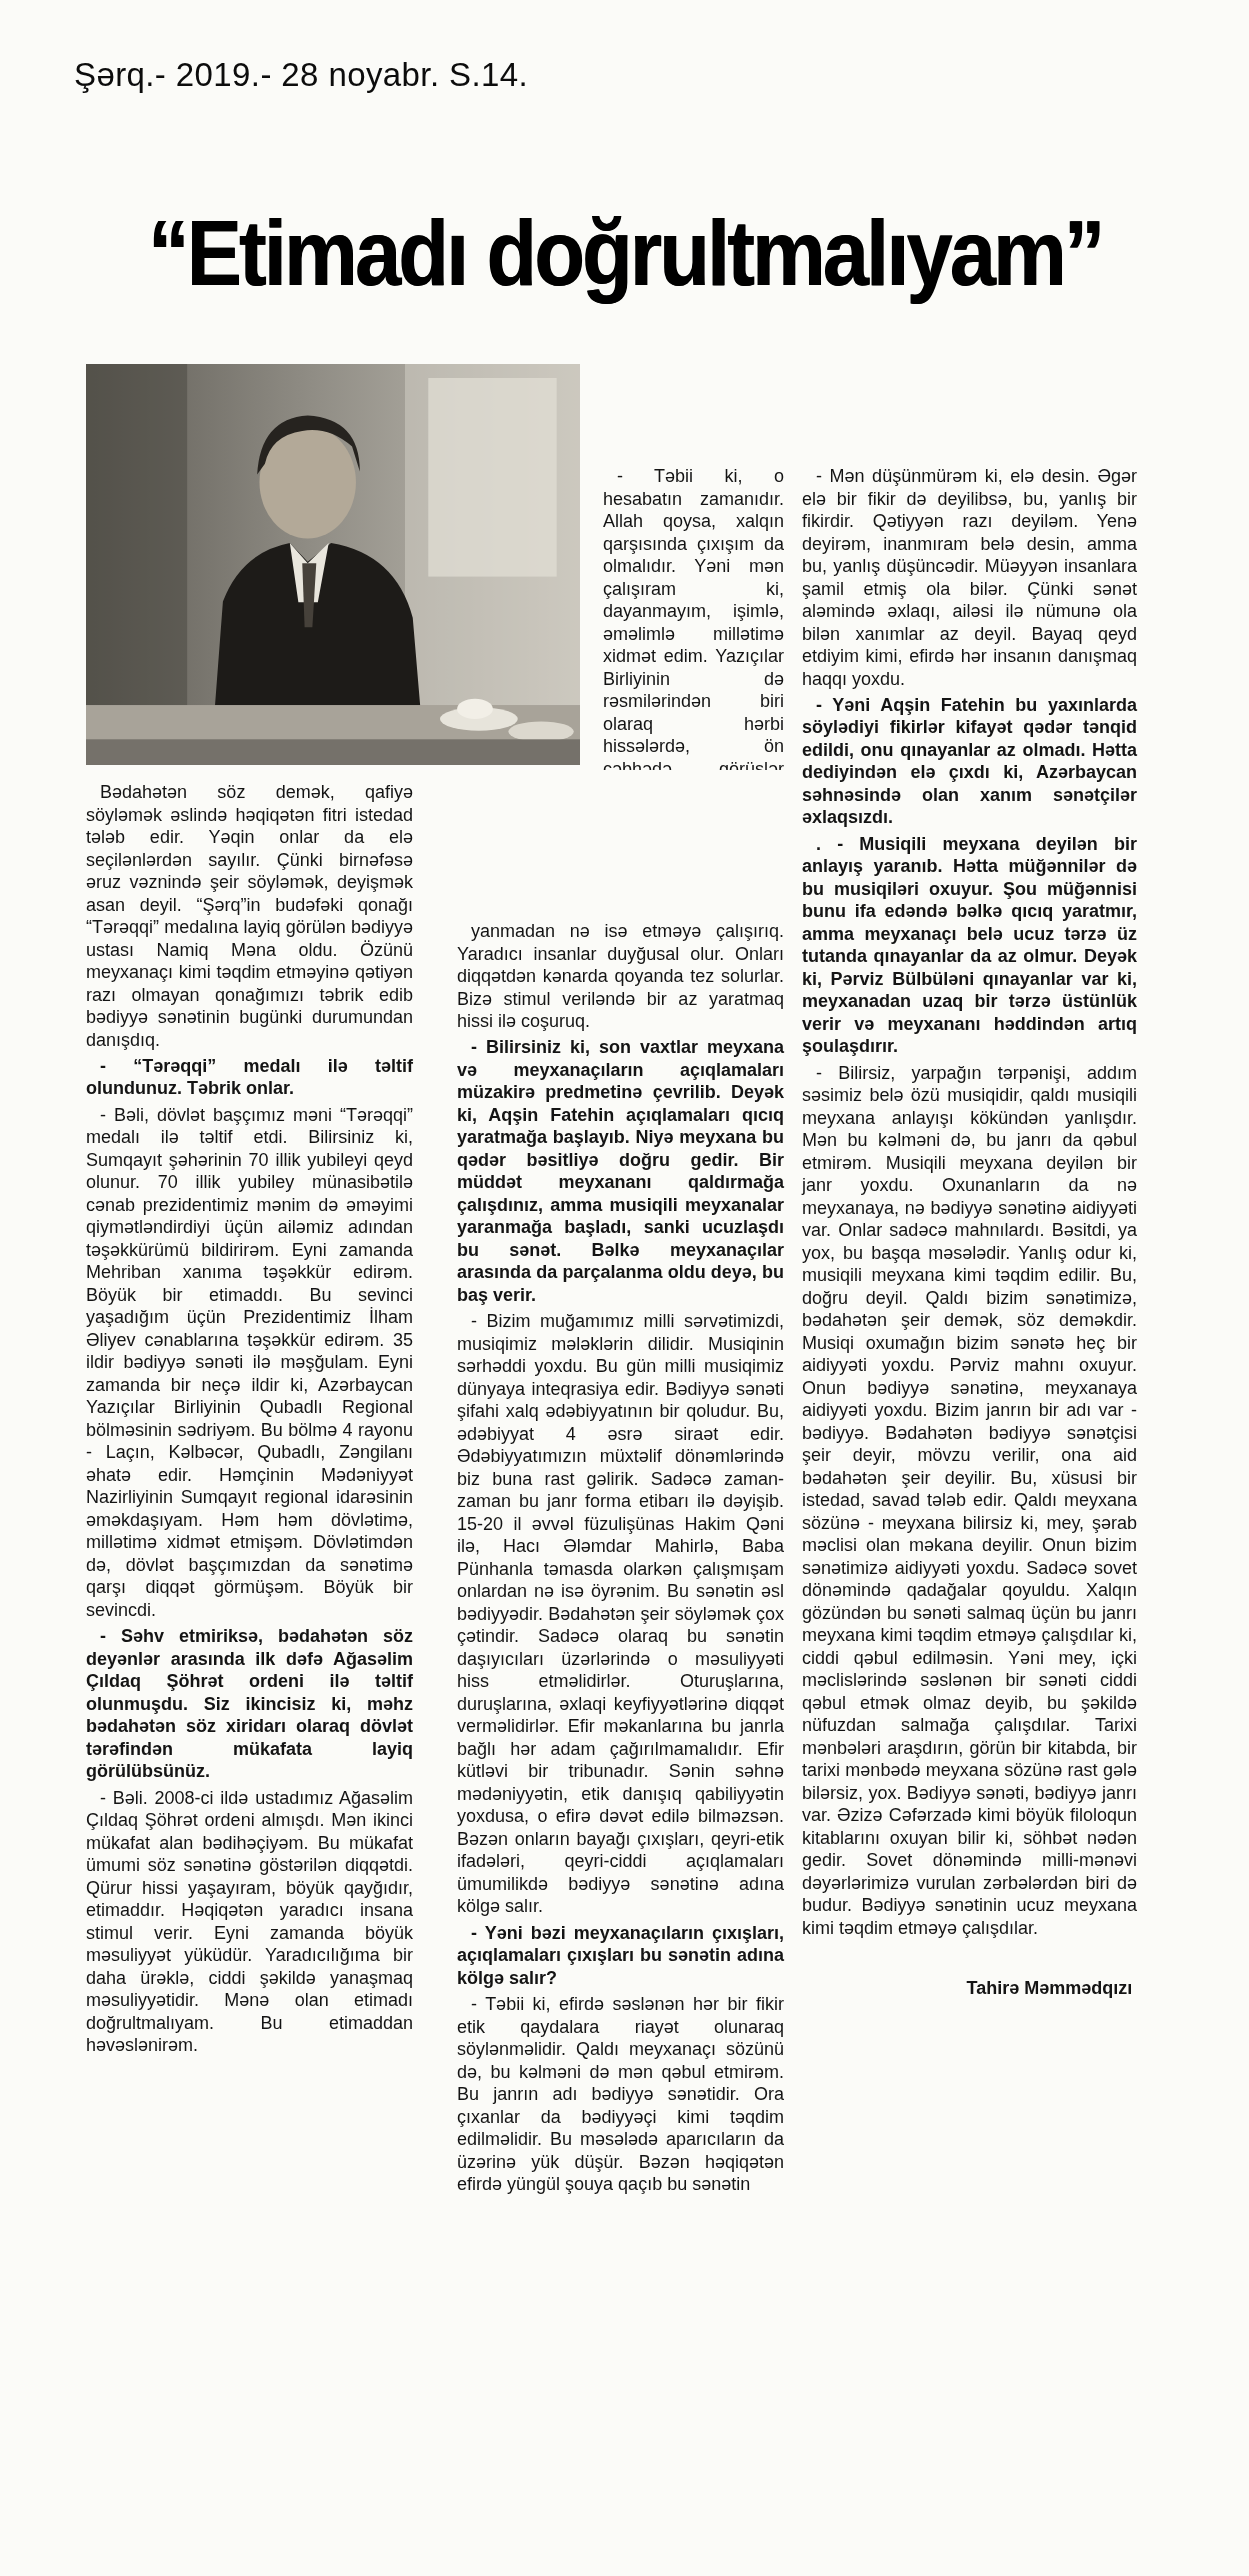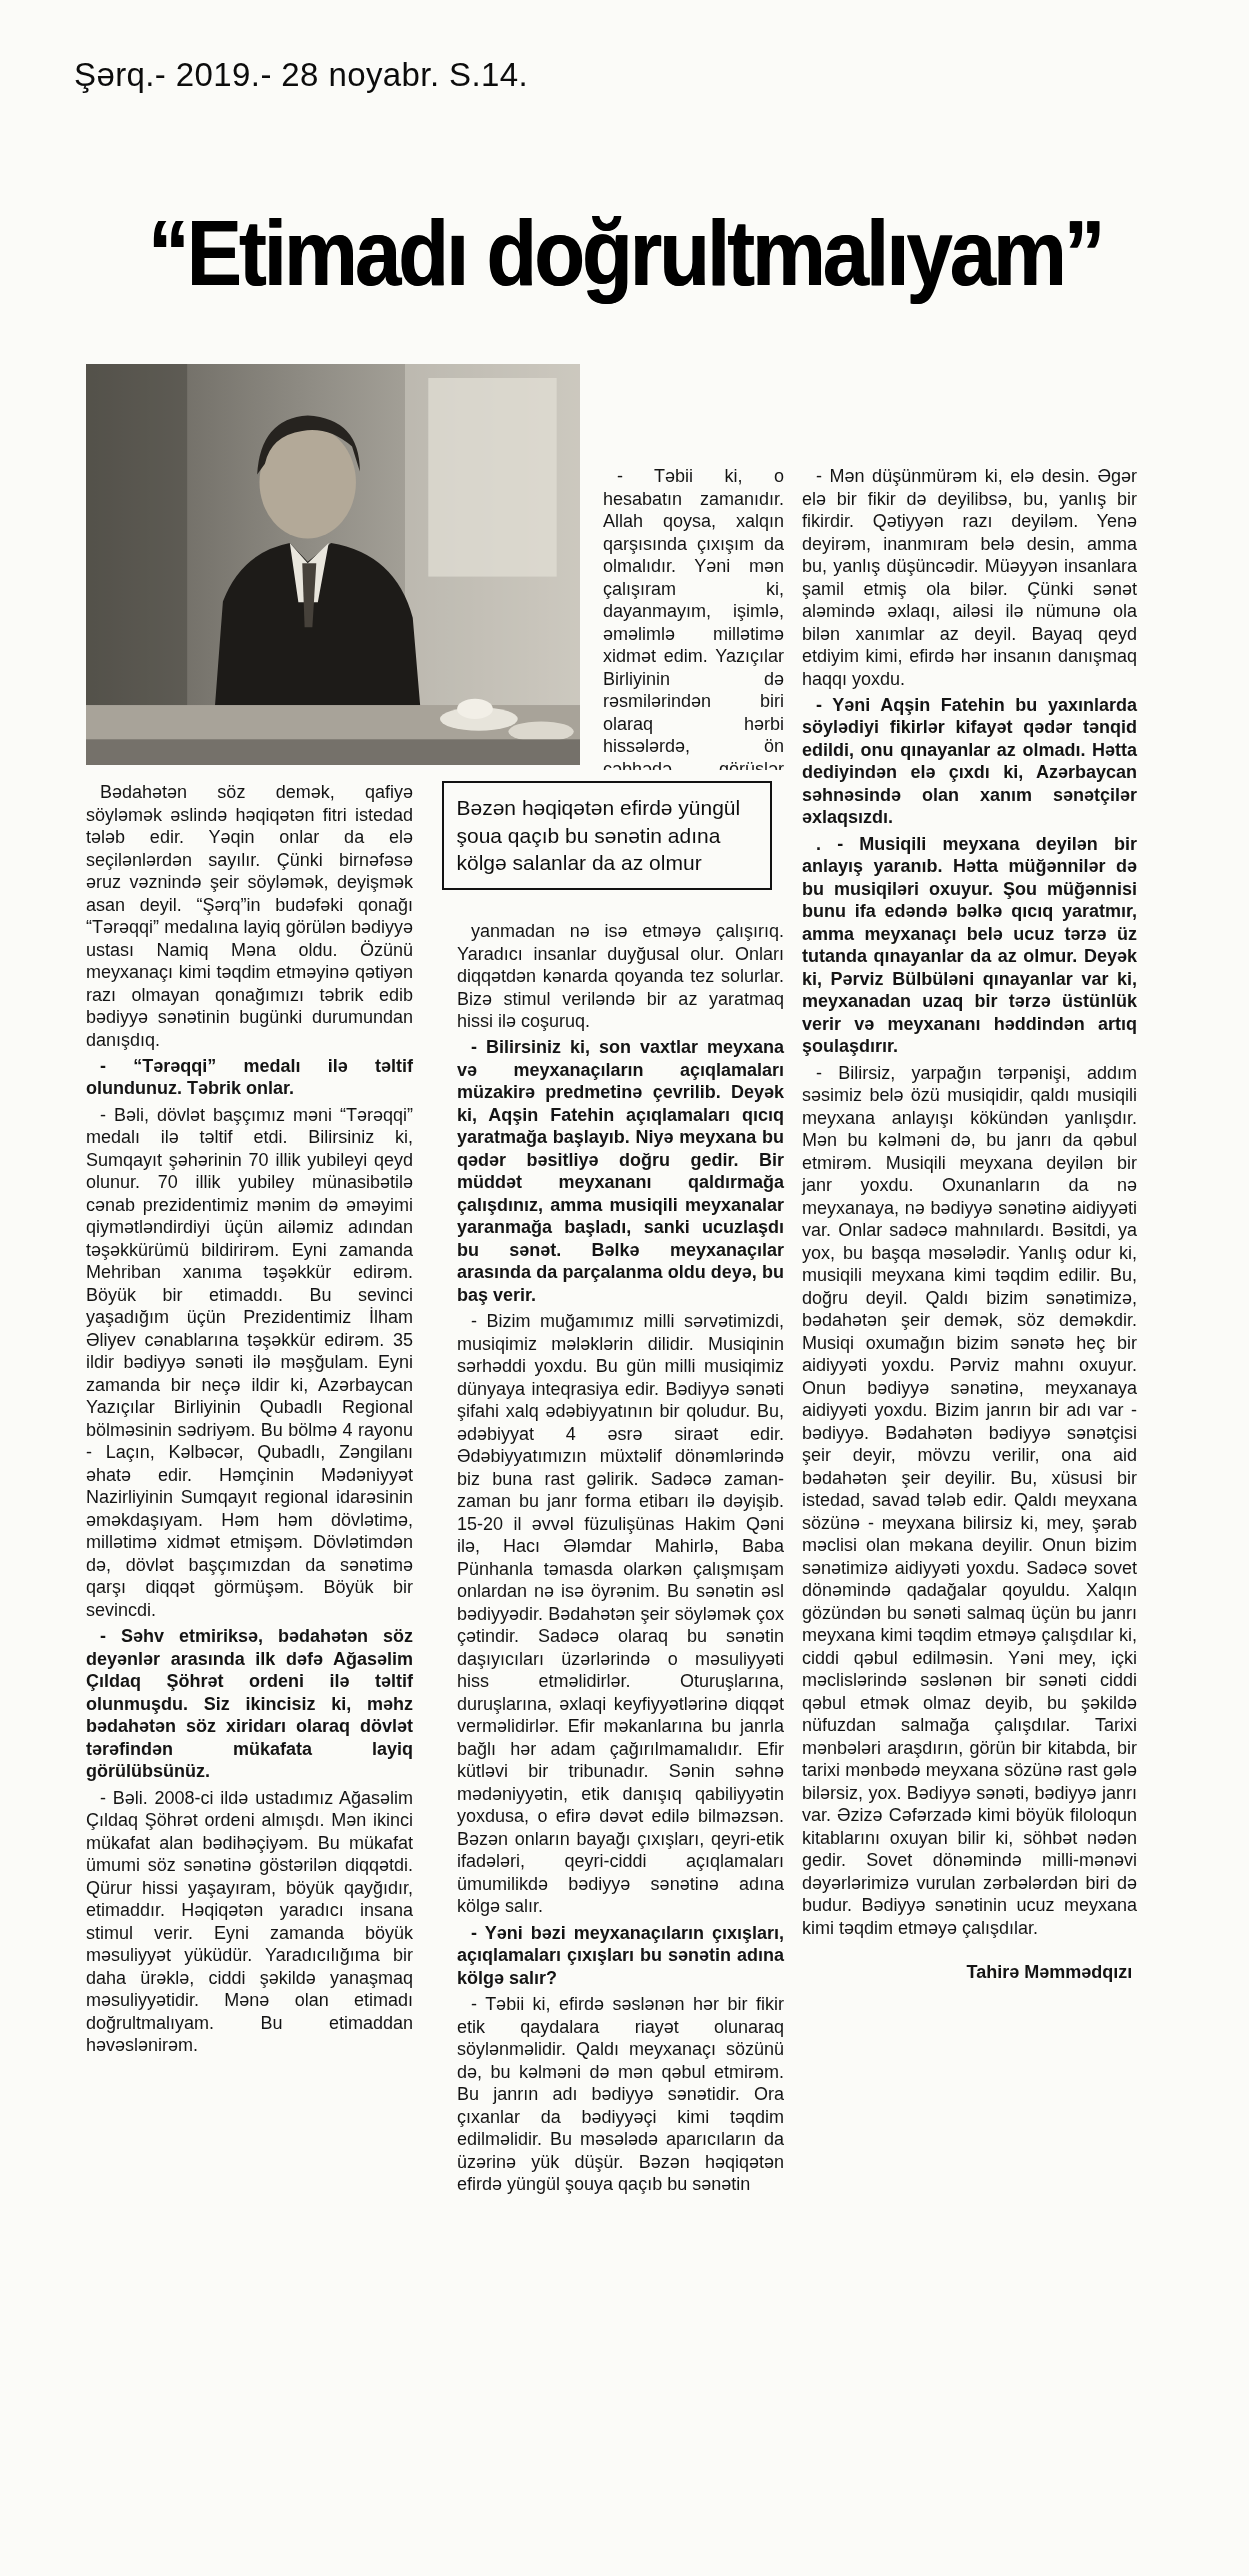--- a/index.html
+++ b/index.html
@@ -88,21 +88,21 @@
     border: 2.3px solid #121212;
     padding: 11px 12.5px;
     font-size: 21px;
     line-height: 1.32;
     color: #0e0e0e;
     text-align: left;
     background: #fbfbf8;
   }
 
   .byline {
-    margin-top: 22px;
+    margin-top: 38px;
     font-weight: bold;
     text-align: right;
     padding-right: 4.7px;
     font-size: 18px;
   }
 </style>
 </head>
 <body>
 
 <div class="page">
@@ -145,21 +145,20 @@
     </div>
 
   <div class="col" id="col-left">
       <p class="para">Bədahətən söz demək, qafiyə söyləmək əslində həqiqətən fitri istedad tələb edir. Yəqin onlar da elə seçilənlərdən sayılır. Çünki birnəfəsə əruz vəznində şeir söyləmək, deyişmək asan deyil. “Şərq”in budəfəki qonağı “Tərəqqi” medalına layiq görülən bədiyyə ustası Namiq Məna oldu. Özünü meyxanaçı kimi təqdim etməyinə qətiyən razı olmayan qonağımızı təbrik edib bədiyyə sənətinin bugünki durumundan danışdıq.</p>
       <p class="para bold">- “Tərəqqi” medalı ilə təltif olundunuz. Təbrik onlar.</p>
       <p class="para">- Bəli, dövlət başçımız məni “Tərəqqi” medalı ilə təltif etdi. Bilirsiniz ki, Sumqayıt şəhərinin 70 illik yubileyi qeyd olunur. 70 illik yubiley münasibətilə cənab prezidentimiz mənim də əməyimi qiymətləndirdiyi üçün ailəmiz adından təşəkkürümü bildirirəm. Eyni zamanda Mehriban xanıma təşəkkür edirəm. Böyük bir etimaddı. Bu sevinci yaşadığım üçün Prezidentimiz İlham Əliyev cənablarına təşəkkür edirəm. 35 ildir bədiyyə sənəti ilə məşğulam. Eyni zamanda bir neçə ildir ki, Azərbaycan Yazıçılar Birliyinin Qubadlı Regional bölməsinin sədriyəm. Bu bölmə 4 rayonu - Laçın, Kəlbəcər, Qubadlı, Zəngilanı əhatə edir. Həmçinin Mədəniyyət Nazirliyinin Sumqayıt regional idarəsinin əməkdaşıyam. Həm həm dövlətimə, millətimə xidmət etmişəm. Dövlətimdən də, dövlət başçımızdan da sənətimə qarşı diqqət görmüşəm. Böyük bir sevincdi.</p>
       <p class="para bold">- Səhv etmiriksə, bədahətən söz deyənlər arasında ilk dəfə Ağasəlim Çıldaq Şöhrət ordeni ilə təltif olunmuşdu. Siz ikincisiz ki, məhz bədahətən söz xiridarı olaraq dövlət tərəfindən mükafata layiq görülübsünüz.</p>
       <p class="para">- Bəli. 2008-ci ildə ustadımız Ağasəlim Çıldaq Şöhrət ordeni almışdı. Mən ikinci mükafat alan bədihəçiyəm. Bu mükafat ümumi söz sənətinə göstərilən diqqətdi. Qürur hissi yaşayıram, böyük qayğıdır, etimaddır. Həqiqətən yaradıcı insana stimul verir. Eyni zamanda böyük məsuliyyət yüküdür. Yaradıcılığıma bir daha ürəklə, ciddi şəkildə yanaşmaq məsuliyyətidir. Mənə olan etimadı doğrultmalıyam. Bu etimaddan həvəslənirəm.</p>
     </div>
 
-  <div class="pull-quote">Bəzən həqiqətən efirdə yüngül şoua qaçıb bu sənətin adına kölgə salanlar da az olmur</div>
 
   <div class="col" id="col-mid-bottom">
       <p class="para">yanmadan nə isə etməyə çalışırıq. Yaradıcı insanlar duyğusal olur. Onları diqqətdən kənarda qoyanda tez solurlar. Bizə stimul veriləndə bir az yaratmaq hissi ilə coşuruq.</p>
       <p class="para bold">- Bilirsiniz ki, son vaxtlar meyxana və meyxanaçıların açıqlamaları müzakirə predmetinə çevrilib. Deyək ki, Aqşin Fatehin açıqlamaları qıcıq yaratmağa başlayıb. Niyə meyxana bu qədər bəsitliyə doğru gedir. Bir müddət meyxananı qaldırmağa çalışdınız, amma musiqili meyxanalar yaranmağa başladı, sanki ucuzlaşdı bu sənət. Bəlkə meyxanaçılar arasında da parçalanma oldu deyə, bu baş verir.</p>
       <p class="para">- Bizim muğamımız milli sərvətimizdi, musiqimiz mələklərin dilidir. Musiqinin sərhəddi yoxdu. Bu gün milli musiqimiz dünyaya inteqrasiya edir. Bədiyyə sənəti şifahi xalq ədəbiyyatının bir qoludur. Bu, ədəbiyyat 4 əsrə siraət edir. Ədəbiyyatımızın müxtəlif dönəmlərində biz buna rast gəlirik. Sadəcə zaman-zaman bu janr forma etibarı ilə dəyişib. 15-20 il əvvəl füzulişünas Hakim Qəni ilə, Hacı Ələmdar Mahirlə, Baba Pünhanla təmasda olarkən çalışmışam onlardan nə isə öyrənim. Bu sənətin əsl bədiyyədir. Bədahətən şeir söyləmək çox çətindir. Sadəcə olaraq bu sənətin daşıyıcıları üzərlərində o məsuliyyəti hiss etməlidirlər. Oturuşlarına, duruşlarına, əxlaqi keyfiyyətlərinə diqqət verməlidirlər. Efir məkanlarına bu janrla bağlı hər adam çağırılmamalıdır. Efir kütləvi bir tribunadır. Sənin səhnə mədəniyyətin, etik danışıq qabiliyyətin yoxdusa, o efirə dəvət edilə bilməzsən. Bəzən onların bayağı çıxışları, qeyri-etik ifadələri, qeyri-ciddi açıqlamaları ümumilikdə bədiyyə sənətinə adına kölgə salır.</p>
       <p class="para bold">- Yəni bəzi meyxanaçıların çıxışları, açıqlamaları çıxışları bu sənətin adına kölgə salır?</p>
       <p class="para">- Təbii ki, efirdə səslənən hər bir fikir etik qaydalara riayət olunaraq söylənməlidir. Qaldı meyxanaçı sözünü də, bu kəlməni də mən qəbul etmirəm. Bu janrın adı bədiyyə sənətidir. Ora çıxanlar da bədiyyəçi kimi təqdim edilməlidir. Bu məsələdə aparıcıların da üzərinə yük düşür. Bəzən həqiqətən efirdə yüngül şouya qaçıb bu sənətin</p>
     </div>
 
   <div class="col" id="col-right">

